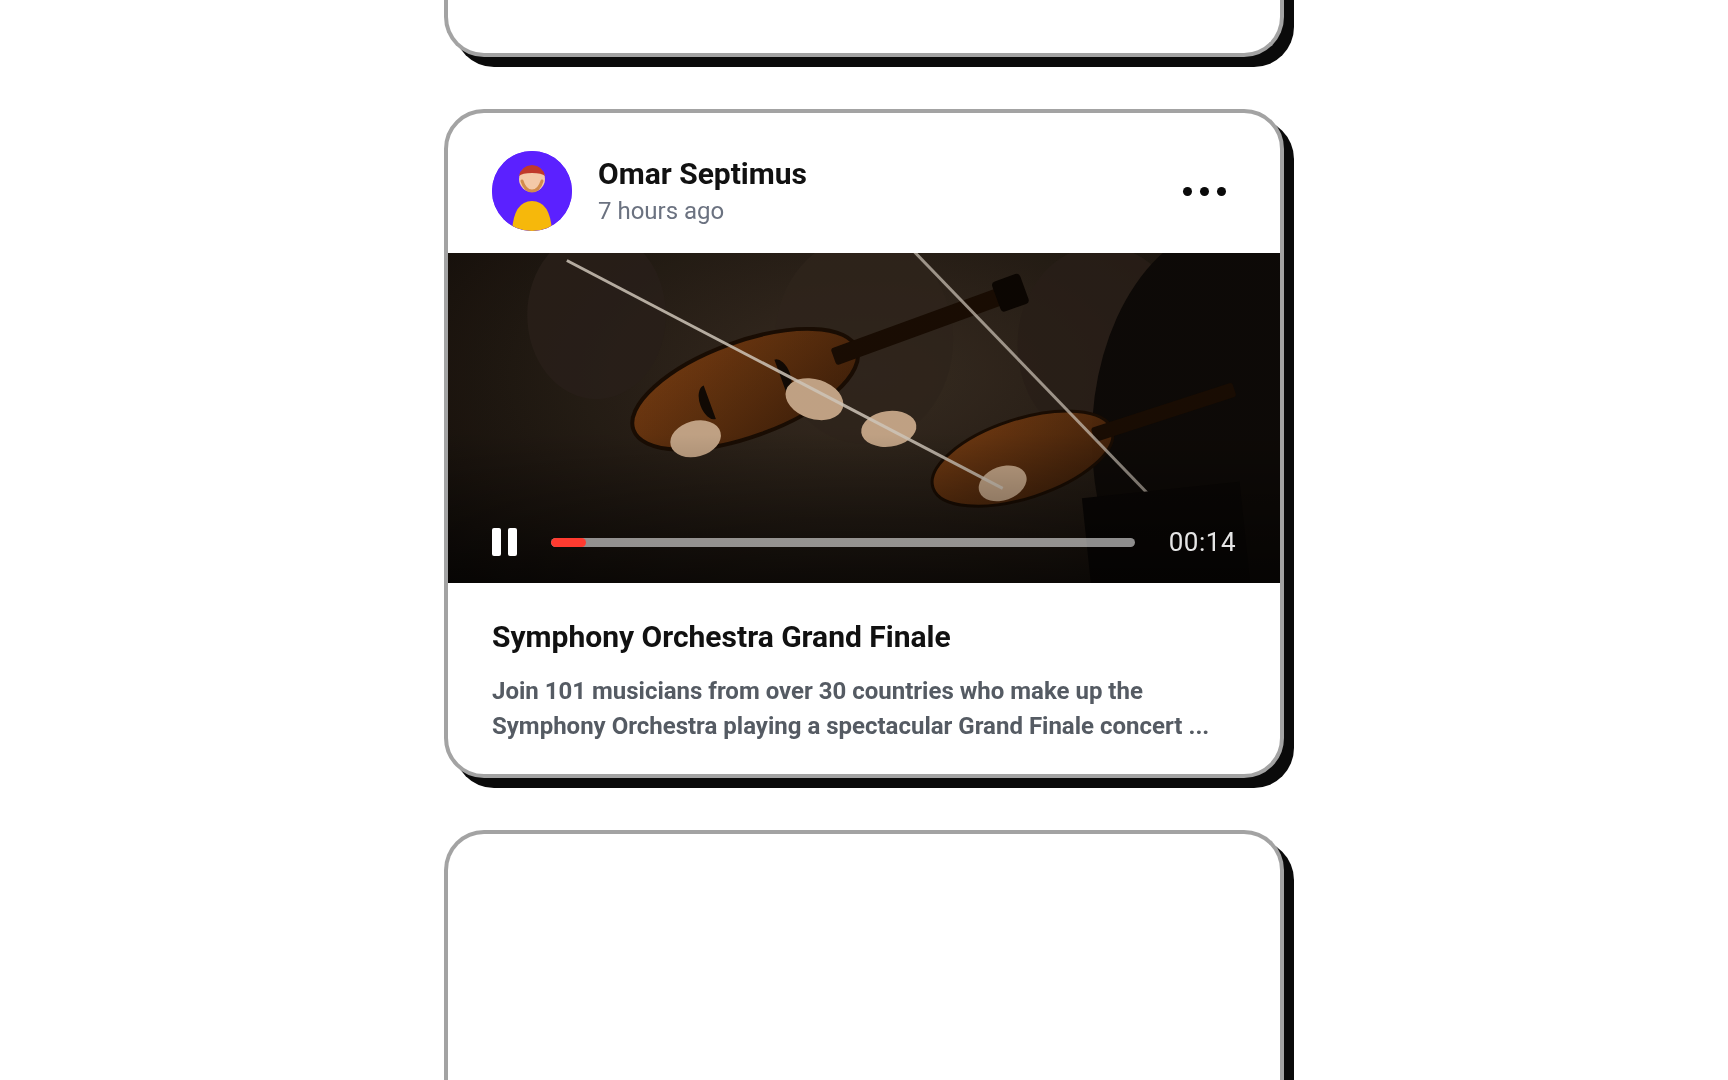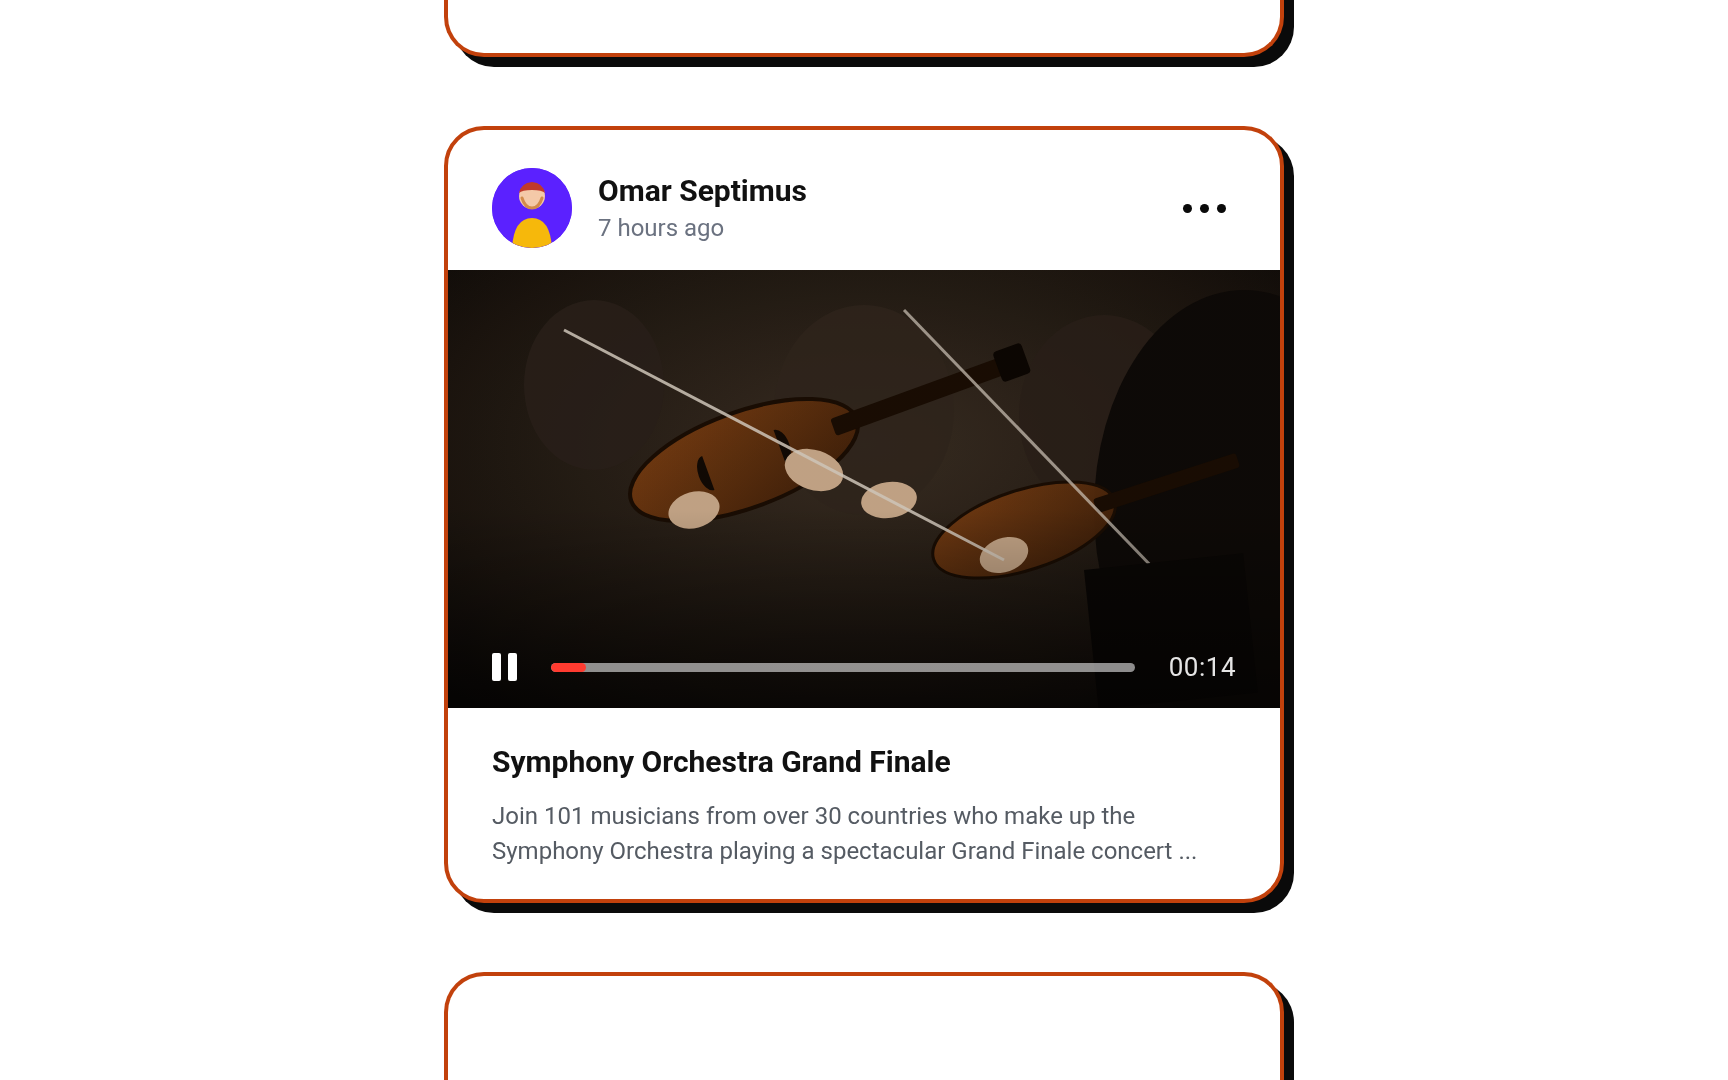--- a/index.html
+++ b/index.html
@@ -14,27 +14,26 @@
     width: 100%;
     height: 100%;
     display: flex;
     flex-direction: column;
     align-items: center;
     gap: 52px;
     padding-top: -40px;
   }
   .card {
     width: 840px;
-    border: 4px solid #c2410c;
+    border: 4px solid #a3a3a3;
     border-radius: 40px;
     background: #ffffff;
     box-shadow: 10px 10px 0 0 #0a0a0a;
     overflow: hidden;
     flex-shrink: 0;
-    margin-top: 17px;
   }
   .card-partial-top {
     height: 70px;
     margin-top: -13px;
     border-top: none;
     border-top-left-radius: 0;
     border-top-right-radius: 0;
   }
   .card-partial-bottom {
     height: 260px;
@@ -79,21 +78,21 @@
     cursor: pointer;
     padding: 10px;
   }
   .more-btn span {
     width: 9px; height: 9px; background: #0a0a0a; border-radius: 50%;
   }
   
   .media {
     position: relative;
     width: 100%;
-    height: 438px;
+    height: 330px;
     background: #0f766e;
   }
   .media svg.cover { position:absolute; inset:0; width:100%; height:100%; }
   .media .overlay {
     position:absolute; inset:0;
     background: linear-gradient(to bottom, rgba(0,0,0,0.05) 55%, rgba(0,0,0,0.55) 100%);
   }
   .controls {
     position: absolute;
     left: 44px; right: 44px; bottom: 26px;
@@ -135,20 +134,21 @@
   .post-title {
     font-size: 30px;
     font-weight: 700;
     color: #111;
     margin-bottom: 20px;
   }
   .post-desc {
     font-size: 24px;
     line-height: 1.45;
     color: #555b63;
+    font-weight: bold;
   }
 </style>
 </head>
 <body>
 
 <div class="feed">
 
   <div class="card card-partial-top"></div>
 
   <div class="card">

